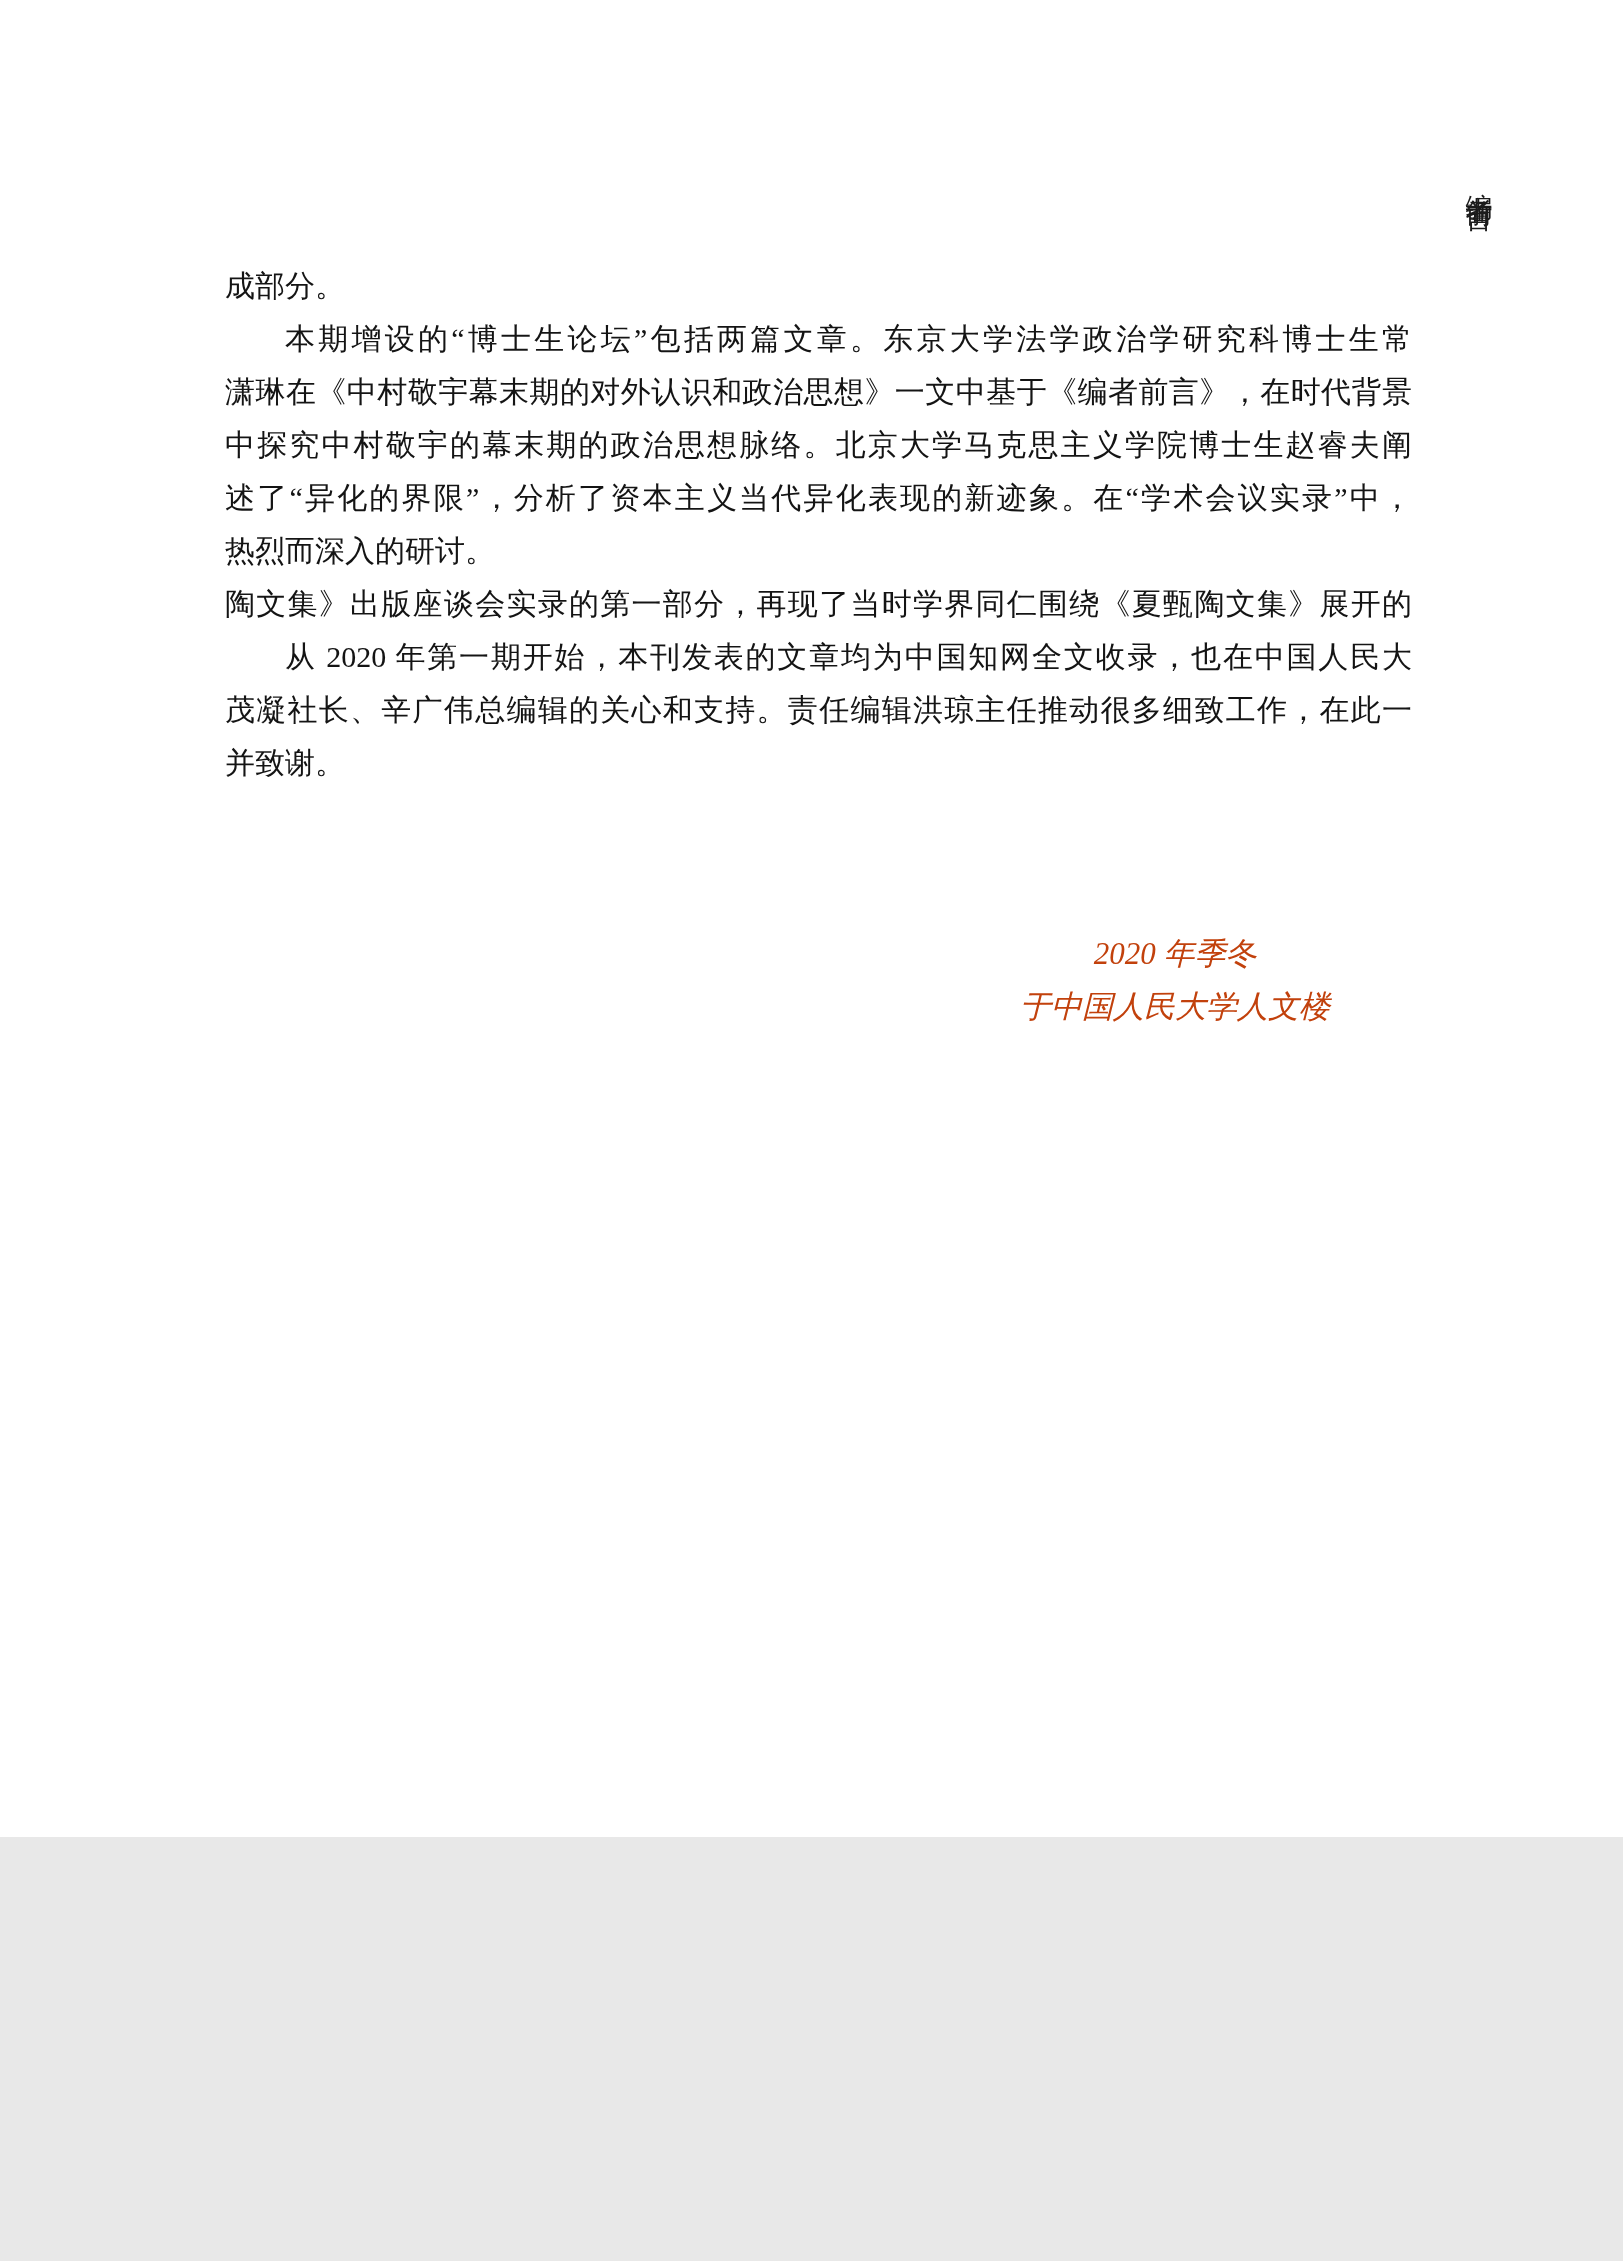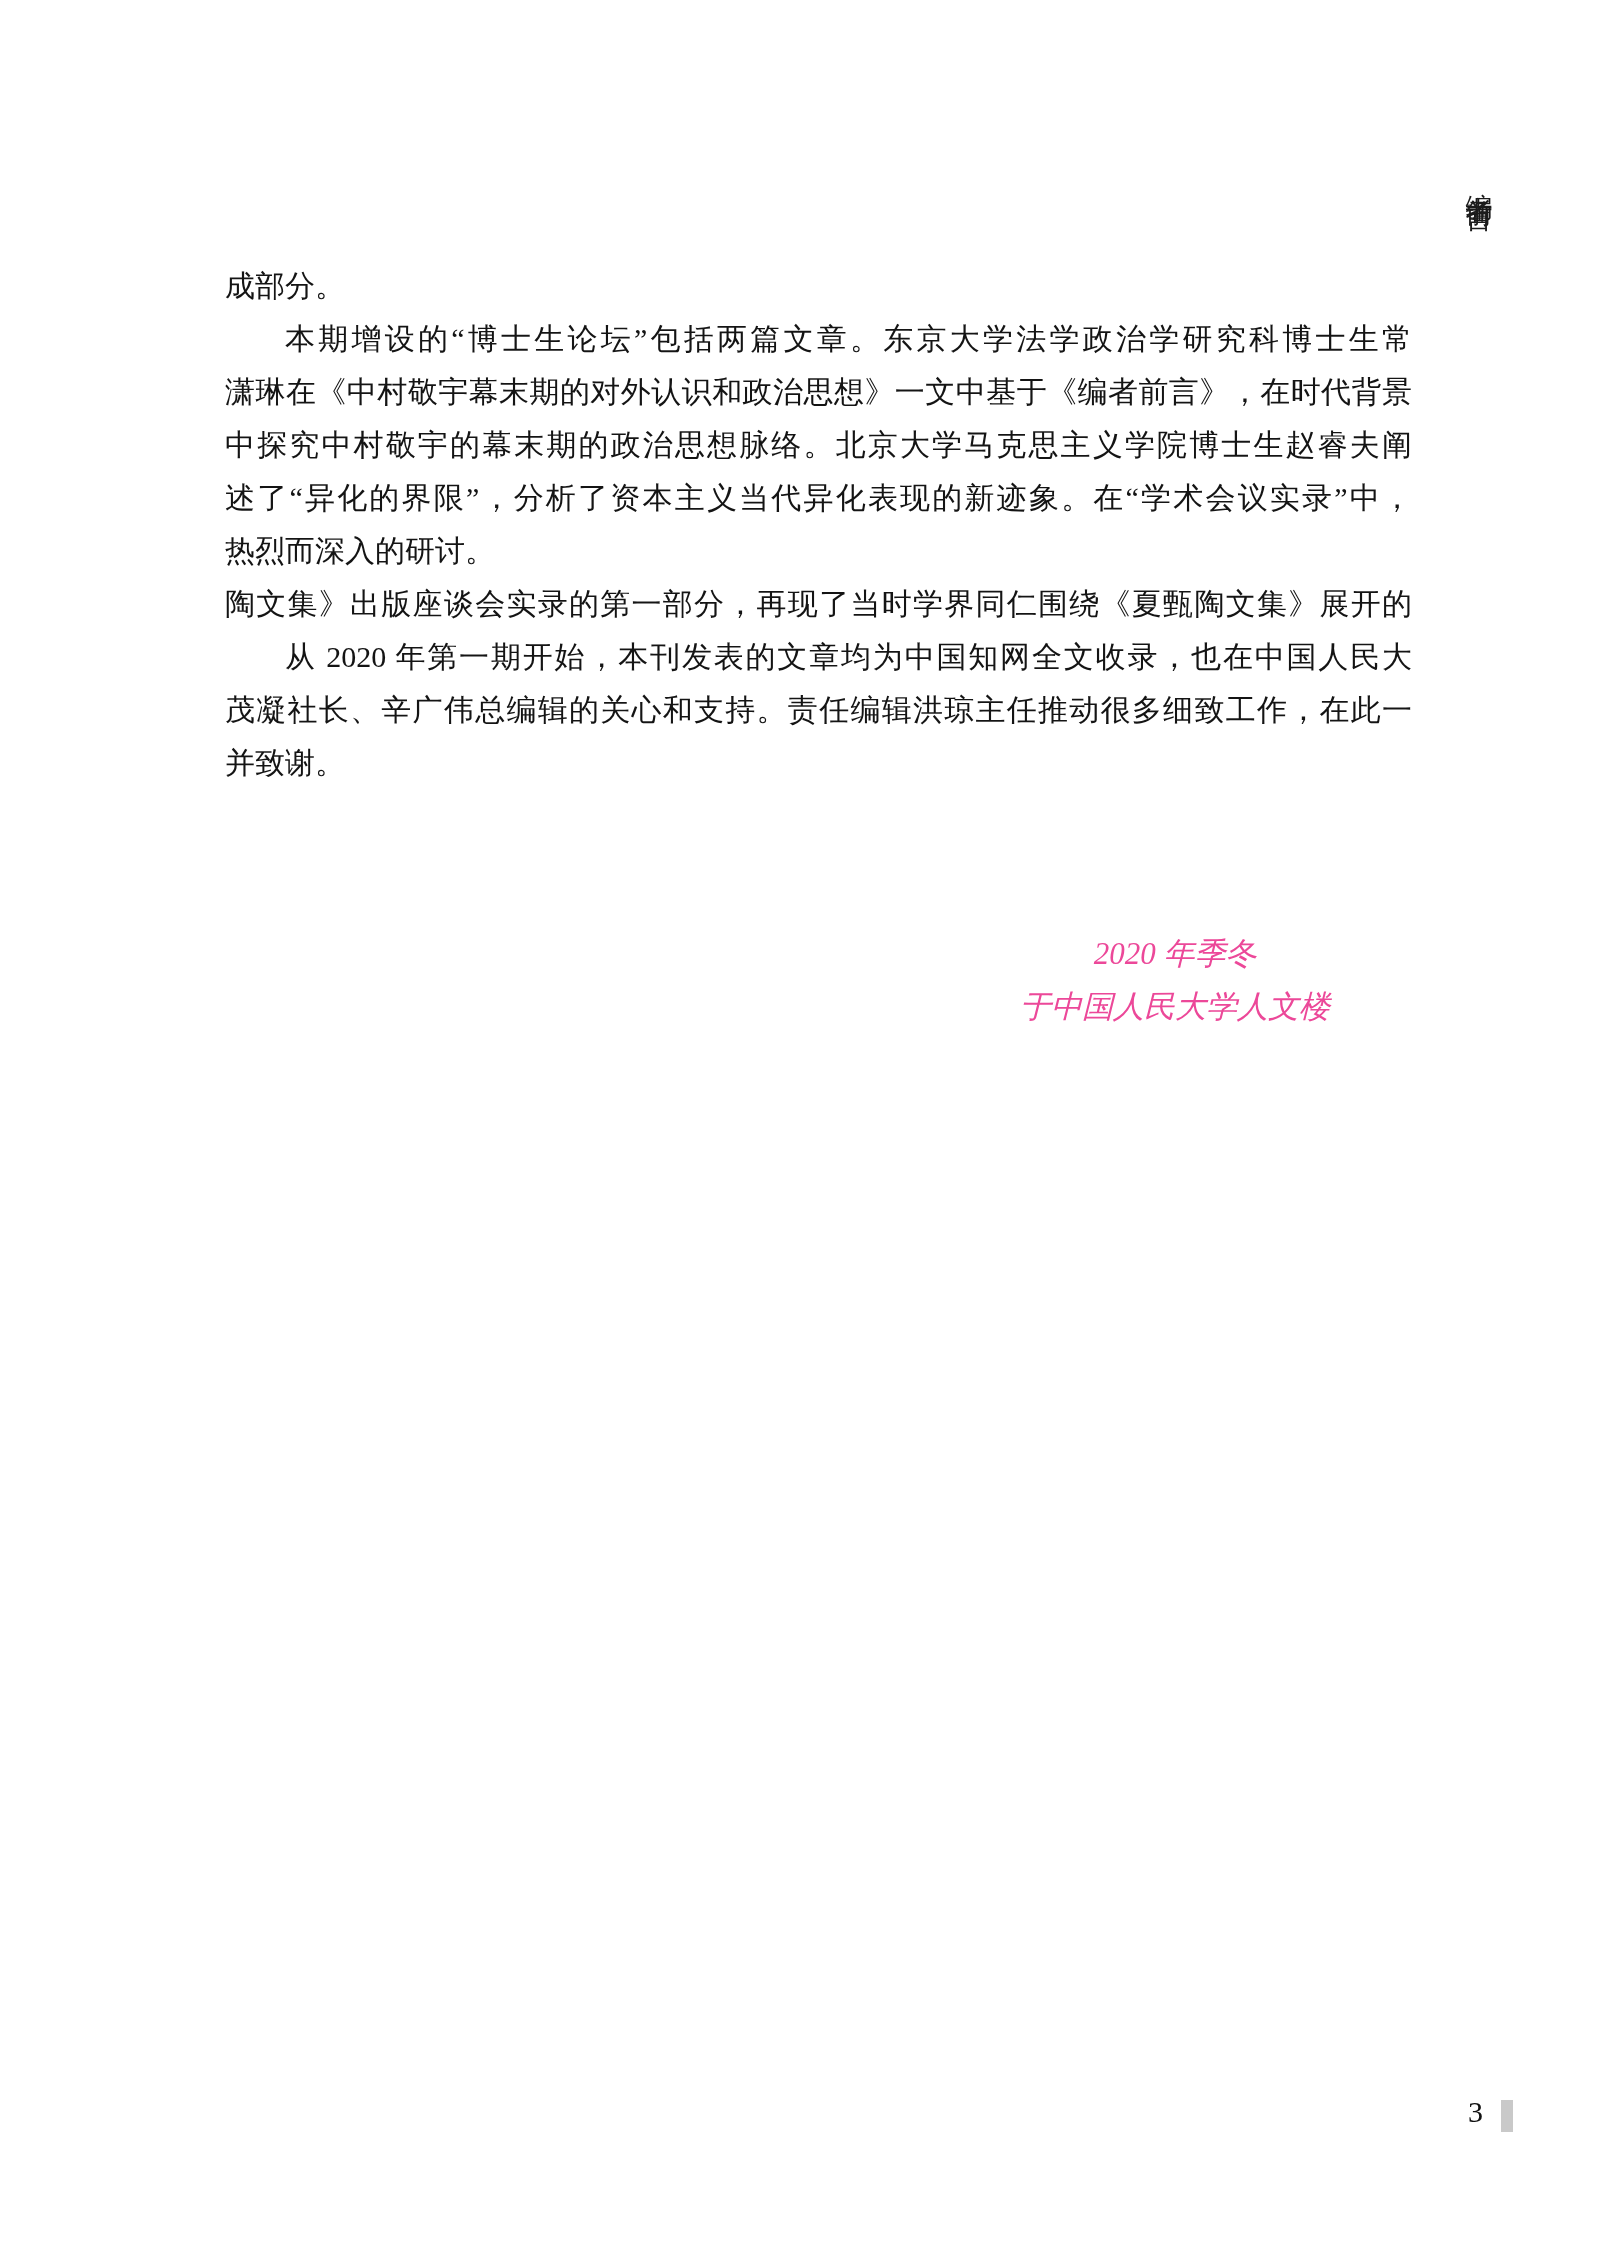--- a/index.html
+++ b/index.html
@@ -3,21 +3,21 @@
 <meta charset="utf-8">
 <style>
   html, body {
     margin: 0;
     padding: 0;
     background: #e8e8e8;
   }
   .page {
     position: relative;
     width: 1624px;
-    height: 2261px;
+    height: 1837px;
     background: #ffffff;
     overflow: hidden;
     font-family: "Liberation Serif", "DejaVu Serif", serif;
     color: #1a1a1a;
     text-decoration: underline;
   }
   
   .vertical-header {
     position: absolute;
     left: 1461px;
@@ -53,21 +53,21 @@
   
   .signature {
     position: absolute;
     left: 1013px;
     top: 927px;
     width: 324px;
     text-align: center;
     font-size: 31px;
     line-height: 53px;
     font-style: italic;
-    color: #ec4899;
+    color: #c2410c;
   }
   
   .page-number {
     position: absolute;
     left: 1468px;
     top: 2093px;
     font-size: 30px;
     line-height: 37px;
     color: #111111;
   }

